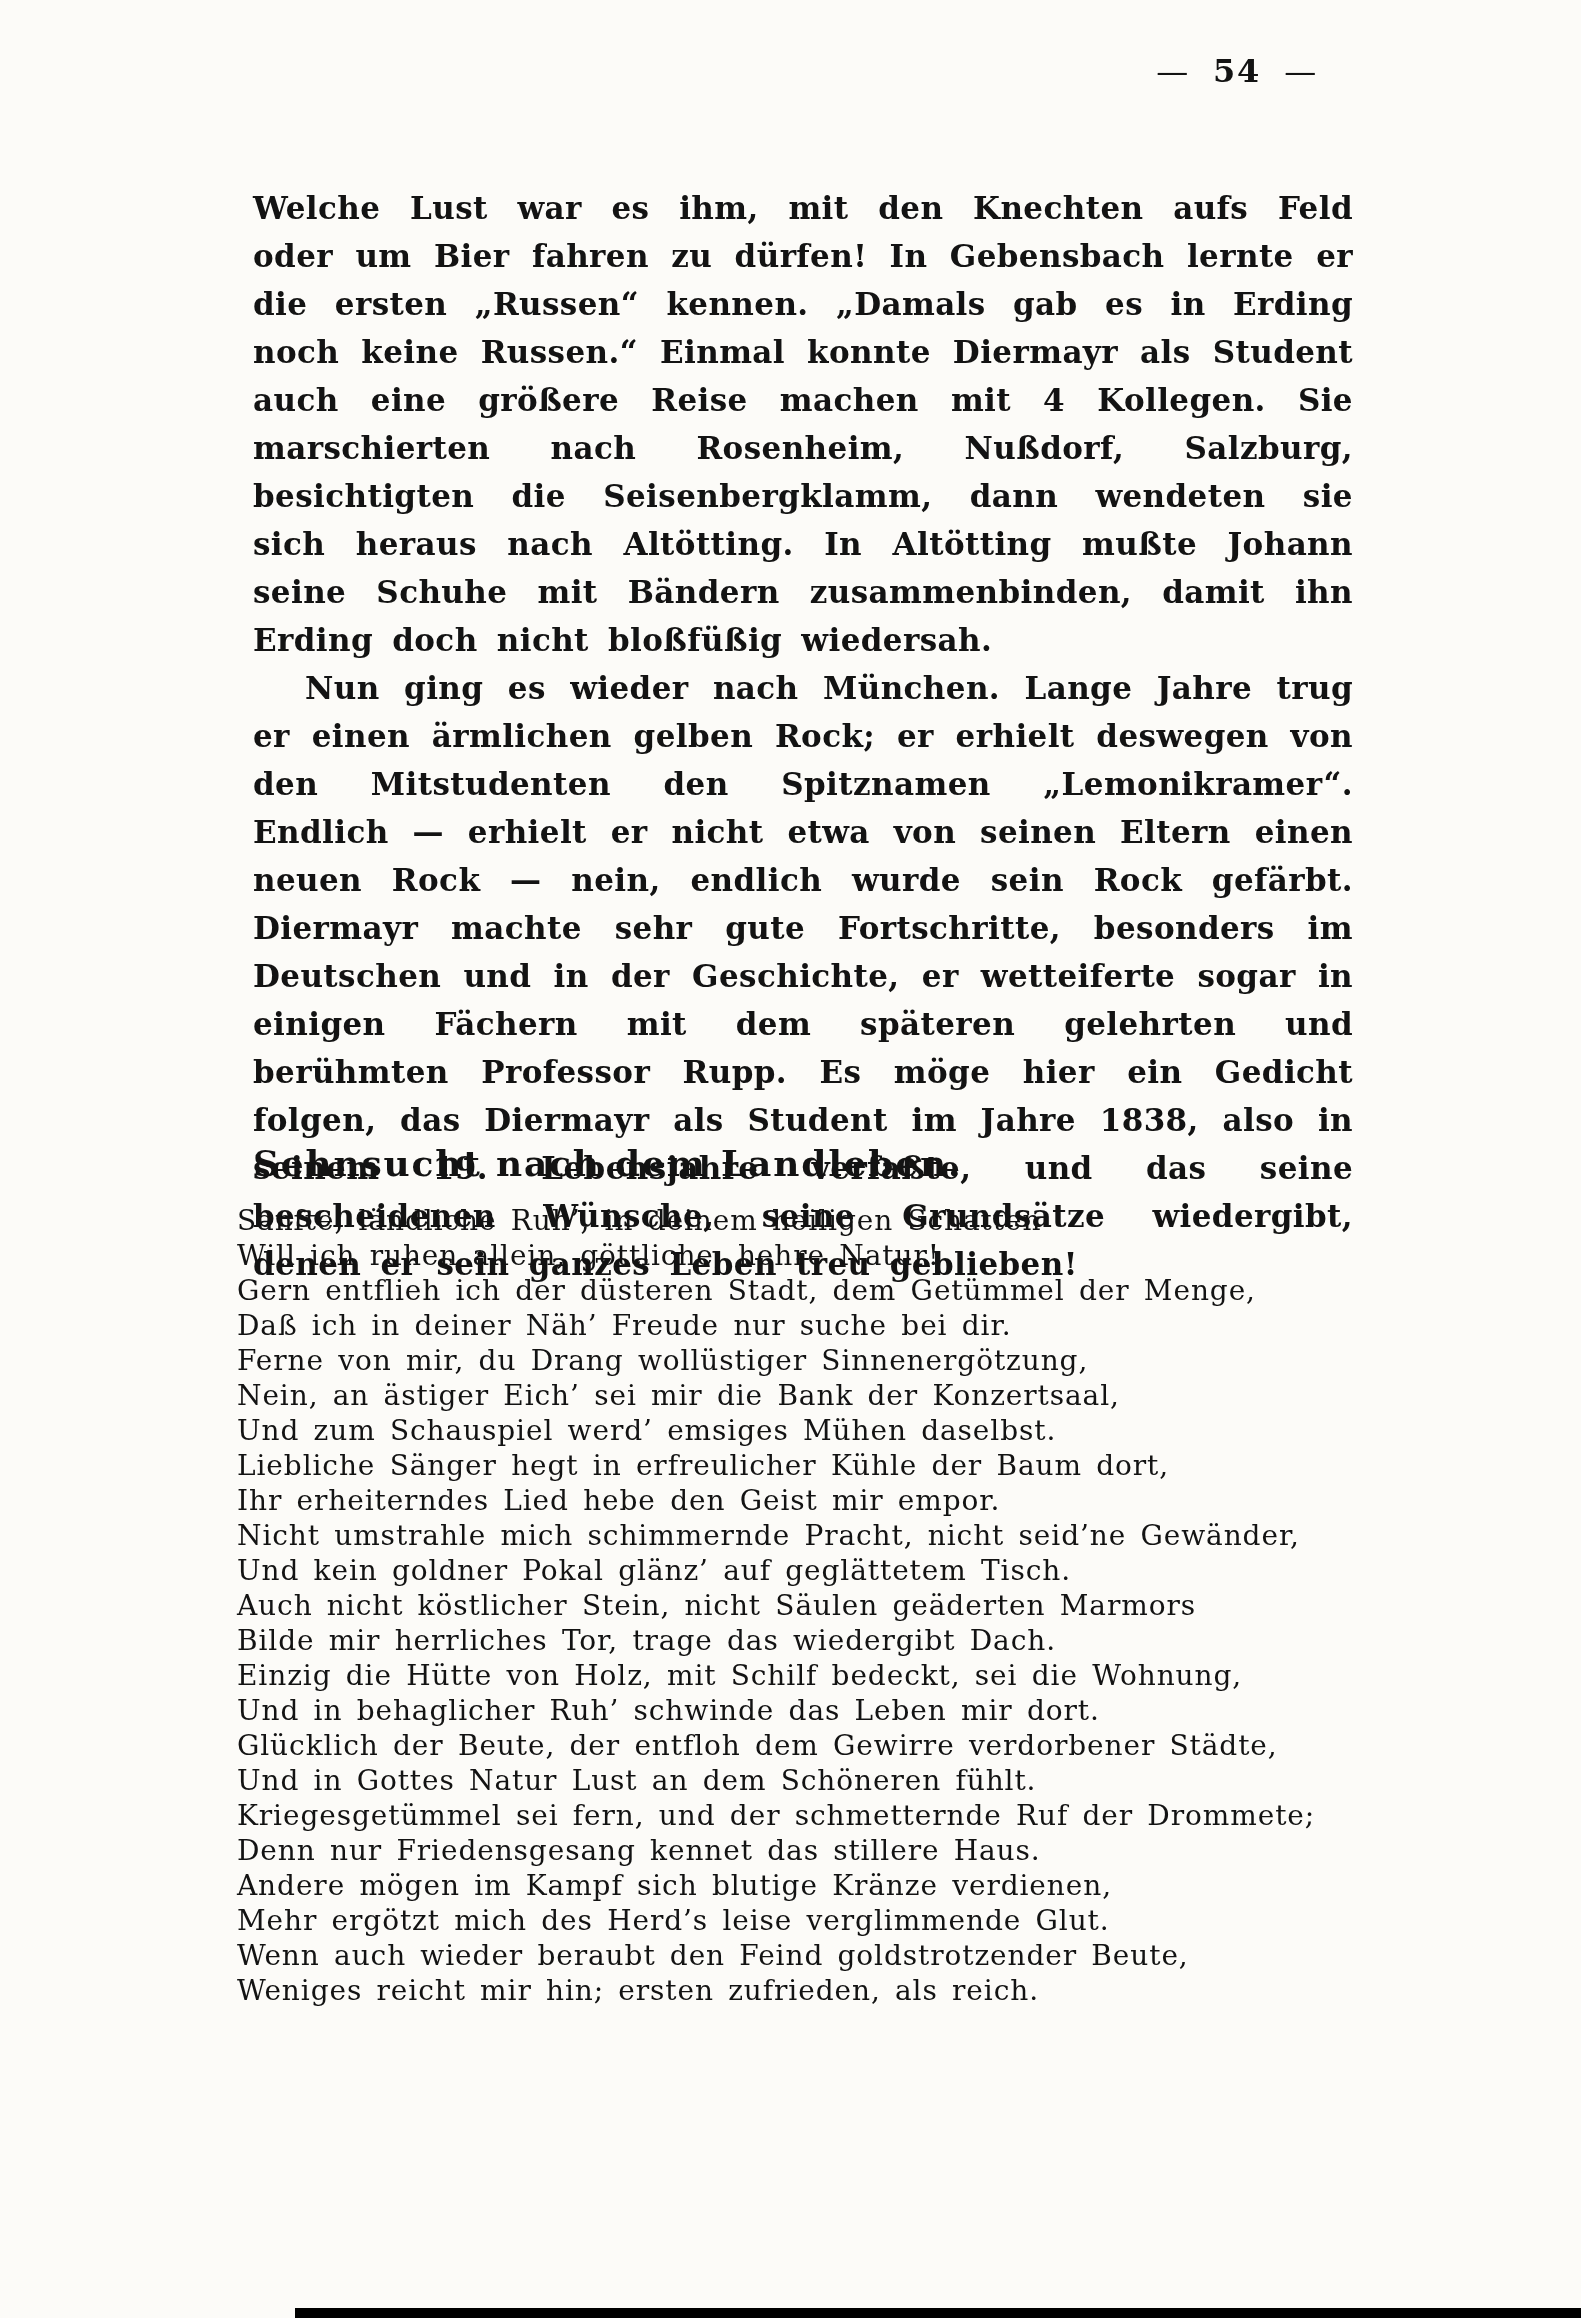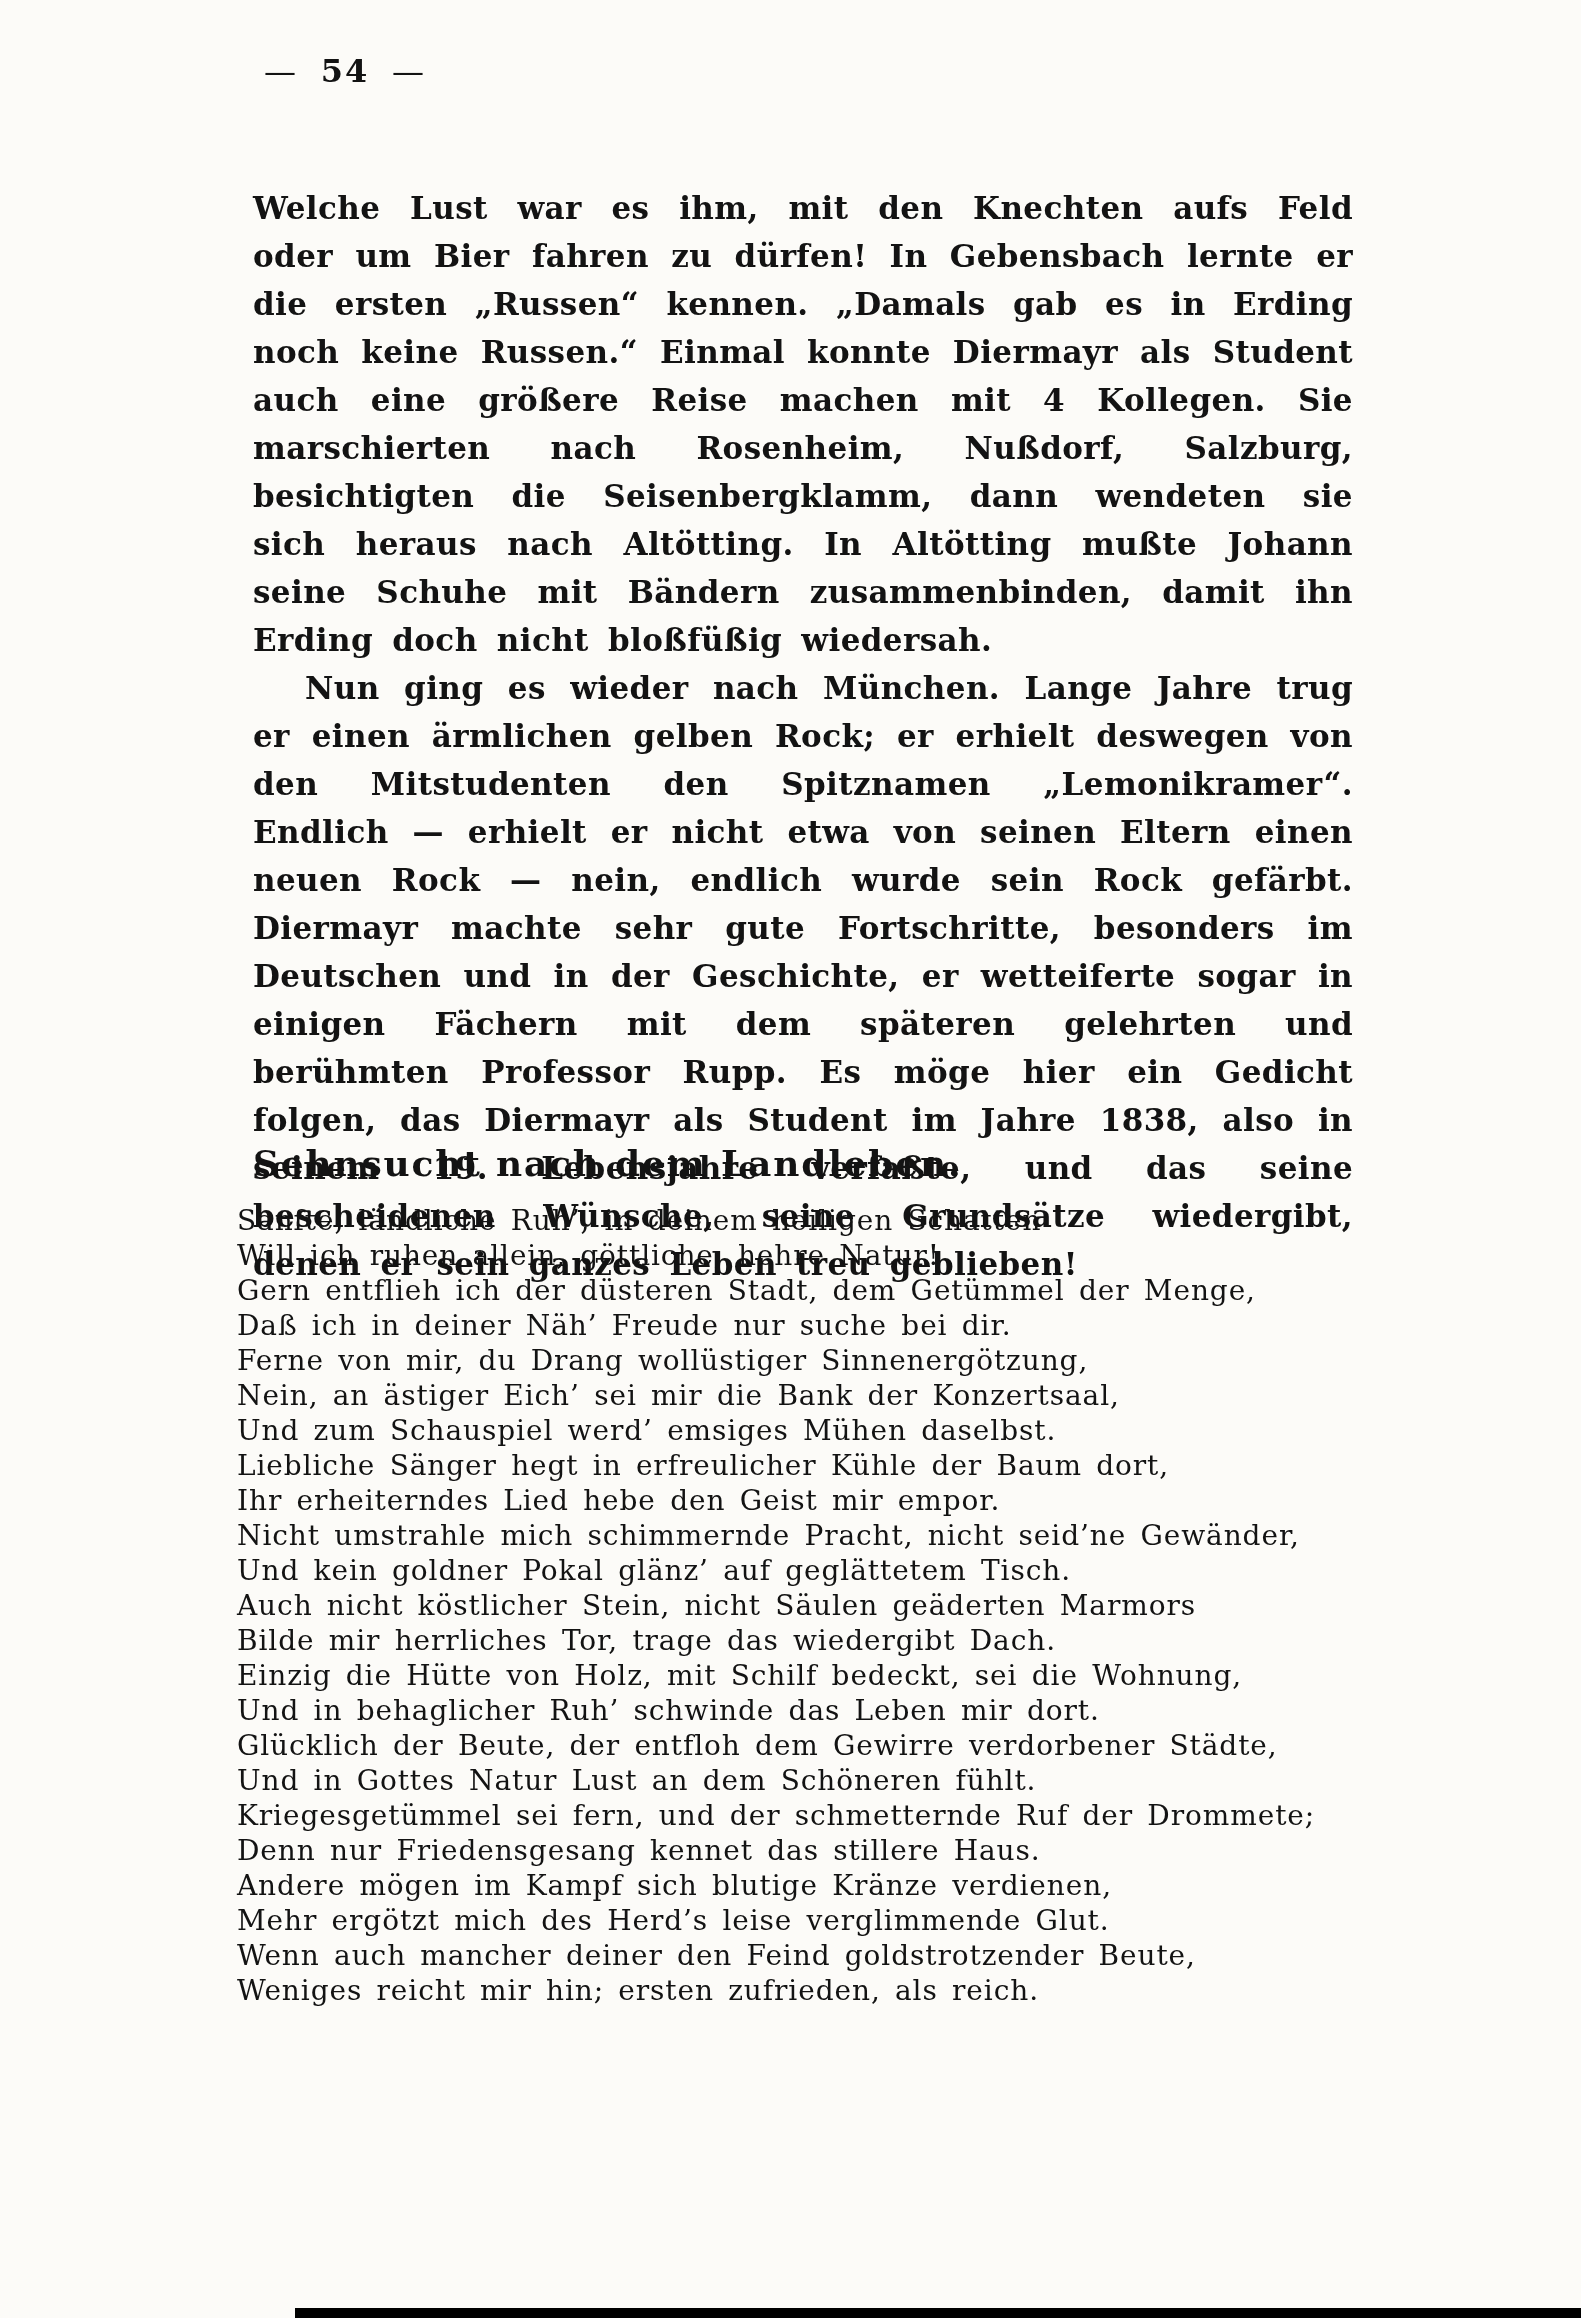--- a/index.html
+++ b/index.html
@@ -17,21 +17,21 @@
   }
   .page {
     position: absolute;
     inset: 0;
   }
   .page-header {
     position: absolute;
     top: 52px;
     left: 241px;
     width: 1100px;
-    text-align: left;
+    text-align: right;
     font-size: 32px;
     font-weight: bold;
     letter-spacing: 1.8px;
   }
   .page-header .dash {
     padding: 0 23px;
     font-weight: normal;
   }
   .prose {
     position: absolute;
@@ -115,20 +115,20 @@
     <div class="poem-line">Auch nicht köstlicher Stein, nicht Säulen geäderten Marmors</div>
     <div class="poem-line">Bilde mir herrliches Tor, trage das wiedergibt Dach.</div>
     <div class="poem-line">Einzig die Hütte von Holz, mit Schilf bedeckt, sei die Wohnung,</div>
     <div class="poem-line">Und in behaglicher Ruh’ schwinde das Leben mir dort.</div>
     <div class="poem-line">Glücklich der Beute, der entfloh dem Gewirre verdorbener Städte,</div>
     <div class="poem-line">Und in Gottes Natur Lust an dem Schöneren fühlt.</div>
     <div class="poem-line">Kriegesgetümmel sei fern, und der schmetternde Ruf der Drommete;</div>
     <div class="poem-line">Denn nur Friedensgesang kennet das stillere Haus.</div>
     <div class="poem-line">Andere mögen im Kampf sich blutige Kränze verdienen,</div>
     <div class="poem-line">Mehr ergötzt mich des Herd’s leise verglimmende Glut.</div>
-    <div class="poem-line">Wenn auch mancher deiner den Feind goldstrotzender Beute,</div>
+    <div class="poem-line">Wenn auch wieder beraubt den Feind goldstrotzender Beute,</div>
     <div class="poem-line">Weniges reicht mir hin; ersten zufrieden, als reich.</div>
   </div>
 
   <div class="scan-edge"></div>
 
 </div>
 
 
 </body></html>

